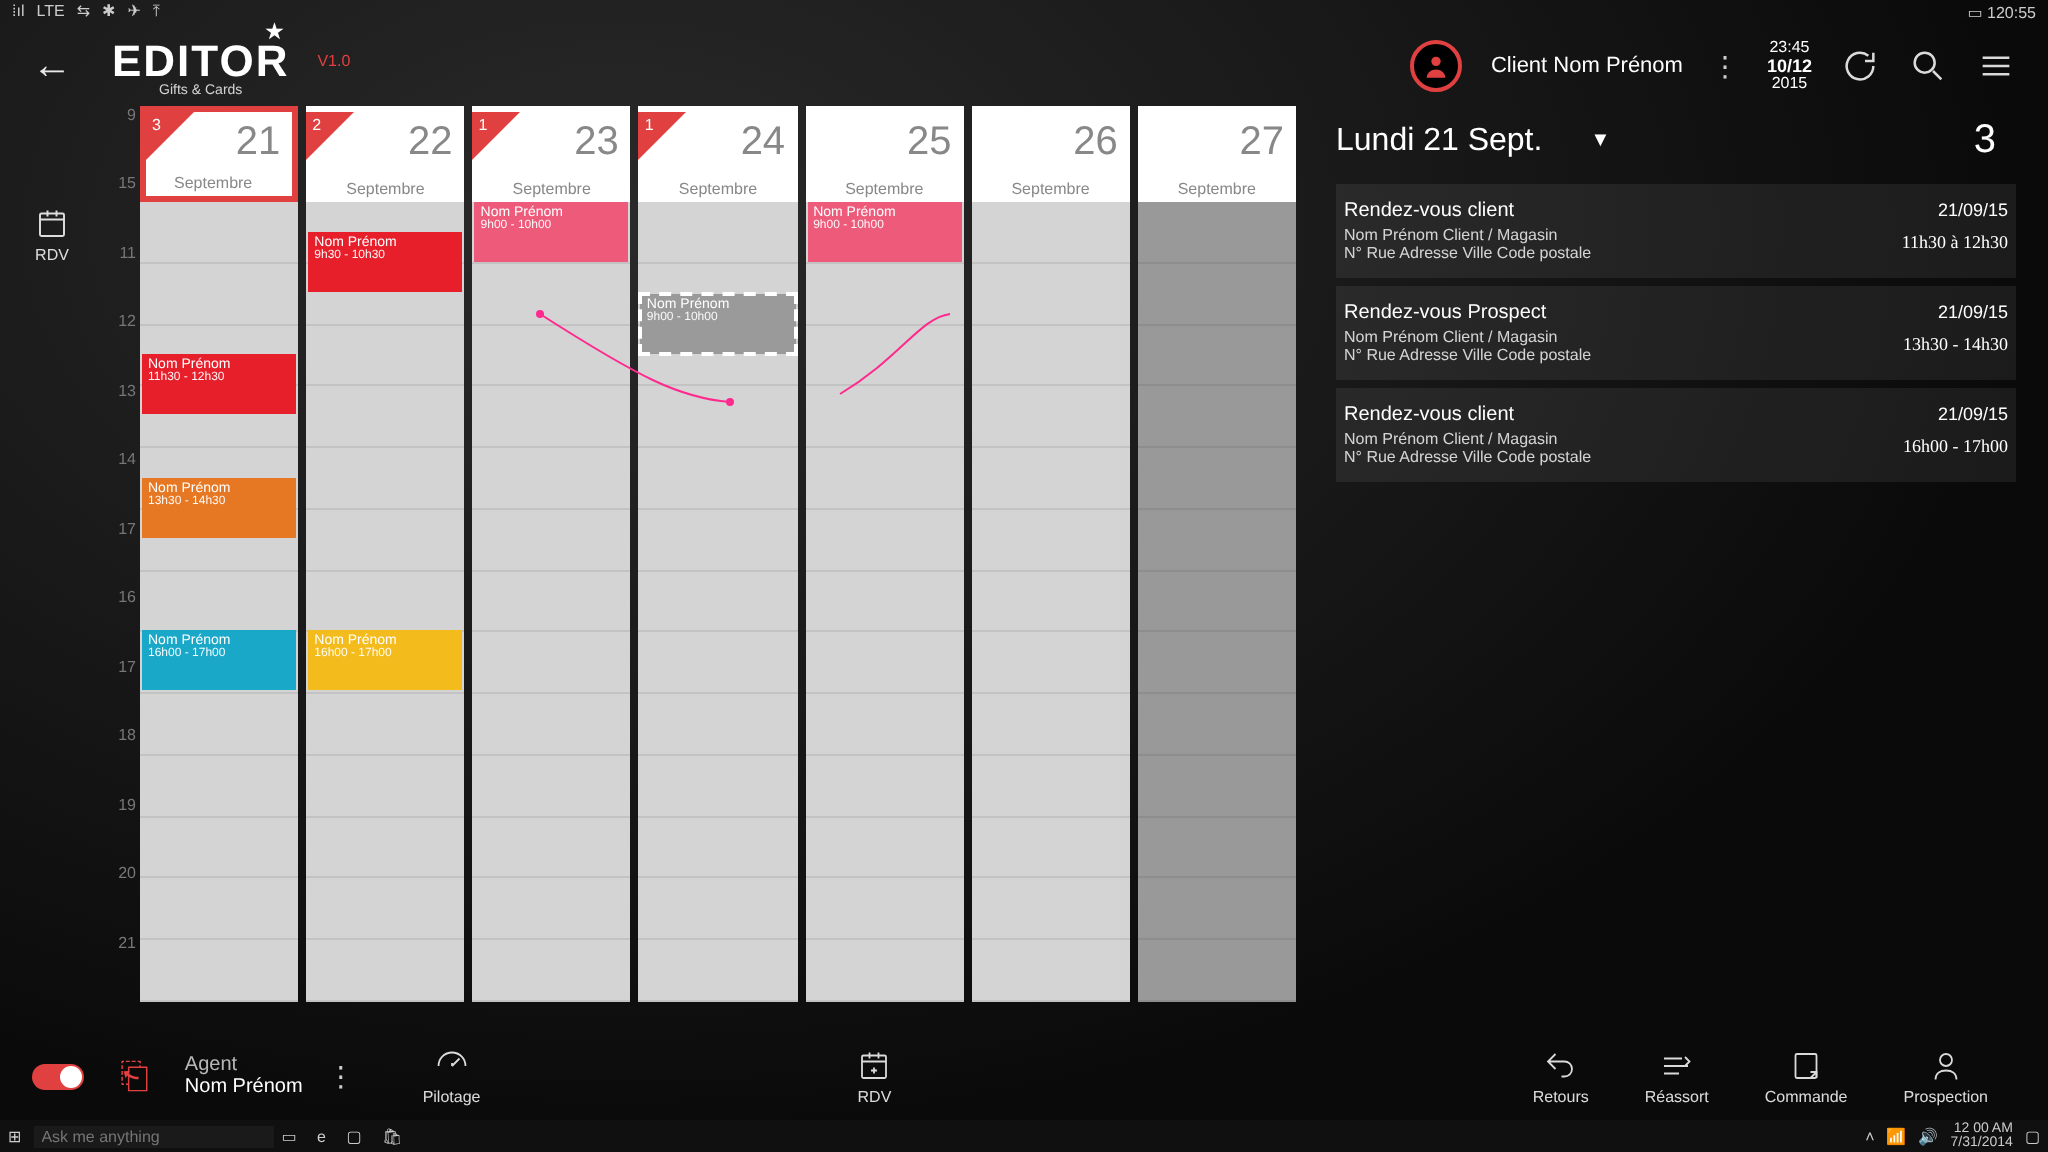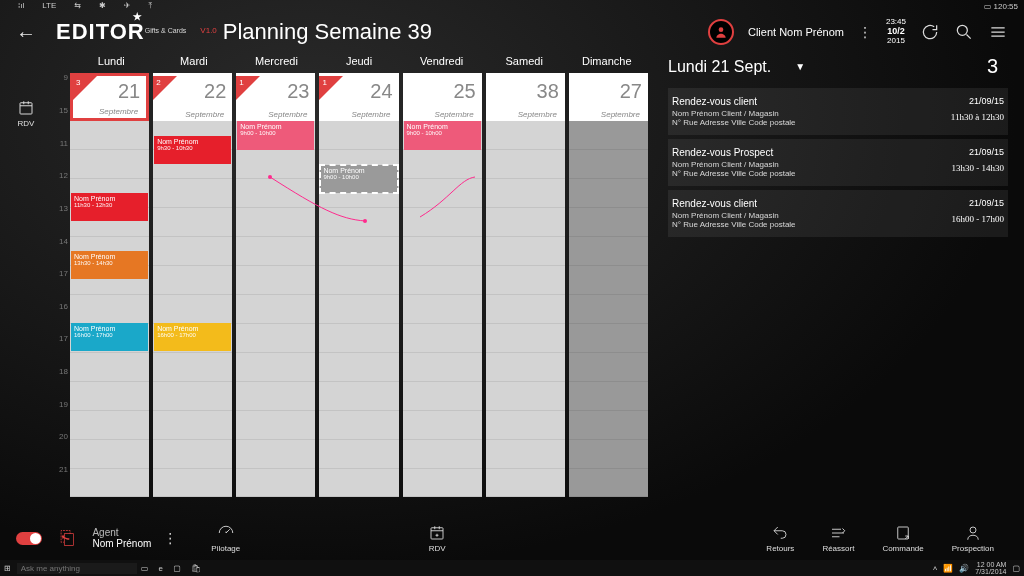--- a/index.html
+++ b/index.html
@@ -1,21 +1,21 @@
 <!DOCTYPE html>
 <html><head>
 <meta charset="utf-8">
 <style>
 * { margin:0; padding:0; box-sizing:border-box; font-family:'Segoe UI',sans-serif; }
 body { width:1024px; height:576px; background:radial-gradient(ellipse at 30% 20%,#2a2a2a,#0a0a0a 70%); color:#fff; overflow:hidden; position:relative; }
 .statusbar-top { height:12px; display:flex; justify-content:space-between; align-items:center; padding:0 6px; font-size:8px; color:#ccc; }
-.statusbar-top .left span { margin-right:6px;margin-left:12px; }
+.statusbar-top .left span { margin-right:6px; }
 .header { display:flex; align-items:center; padding:6px 16px 4px 16px; }
 .back { font-size:20px; cursor:pointer; margin-right:20px; opacity:.9; }
-.logo { display:flex; flex-direction:row; align-items:center; margin-right:14px; }
+.logo { display:flex; flex-direction:column; align-items:center; margin-right:14px; }
 .logo-main { font-size:22px; font-weight:700; letter-spacing:1px; position:relative; font-family:serif; }
 .logo-star { position:absolute; top:-8px; right:2px; font-size:10px; }
 .logo-sub { font-size:7px; opacity:.8; margin-top:-2px; }
 .version { color:#e04040; font-size:8px; margin-right:6px; align-self:flex-start; margin-top:8px; }
 .title { font-size:22px; font-weight:300; }
 .header-right { margin-left:auto; display:flex; align-items:center; gap:14px; }
 .avatar { width:26px; height:26px; border-radius:50%; border:2px solid #e04040; display:flex; align-items:center; justify-content:center; cursor:pointer; background:#000; }
 .avatar svg { width:14px; height:14px; fill:#e04040; }
 .client-name { font-size:11px; cursor:pointer; }
 .dots { font-size:14px; cursor:pointer; opacity:.8; }
@@ -36,21 +36,21 @@
 .hours { width:18px; display:flex; flex-direction:column; font-size:8px; color:#777; text-align:right; padding-right:2px; }
 .hours div { flex:1; display:flex; align-items:flex-start; justify-content:flex-end; }
 .daycols { flex:1; display:flex; gap:4px; }
 .daycol { flex:1; background:#d4d4d4; display:flex; flex-direction:column; position:relative; }
 .daycol.dim { background:#999; }
 .dayhead { height:48px; background:#fff; position:relative; border-top:3px solid transparent; }
 .dayhead.today { border:3px solid #e04040; }
 .badge { position:absolute; top:0; left:0; width:0; height:0; border-top:24px solid #e04040; border-right:24px solid transparent; }
 .badge span { position:absolute; top:-22px; left:3px; font-size:8px; color:#fff; }
 .daynum { position:absolute; top:4px; right:6px; font-size:20px; font-weight:300; color:#888; }
-.daymonth { position:absolute; bottom:2px; right:8px; font-size:8px; color:#888;font-style:italic; }
+.daymonth { position:absolute; bottom:2px; right:20px; font-size:8px; color:#888; }
 .slots { flex:1; display:flex; flex-direction:column; position:relative; }
 .slot { flex:1; border-bottom:1px solid rgba(0,0,0,.08); }
 .event { position:absolute; left:1px; right:1px; font-size:7px; padding:2px 3px; color:#fff; overflow:hidden; }
 .event.e-red { background:#e61f2b; }
 .event.e-pink { background:#ee5a7a; }
 .event.e-orange { background:#e67723; }
 .event.e-cyan { background:#1aa8c9; }
 .event.e-yellow { background:#f3bb1b; }
 .event.e-grey { background:#9a9a9a; }
 .event.drag { outline:2px dashed #fff; outline-offset:-1px; z-index:5; }
@@ -95,33 +95,32 @@
   <div>▭ 120:55</div>
 </div>
 
 <div class="header">
   <div class="back">←</div>
   <div class="logo">
     <div class="logo-main"><span>EDITOR</span><span class="logo-star">★</span></div>
     <div class="logo-sub">Gifts &amp; Cards</div>
   </div>
   <div class="version">V1.0</div>
-  <div class="title">Planning Semaine 39</div>
   <div class="header-right">
     <div class="avatar">
         <svg viewBox="0 0 24 24">
           <circle cx="12" cy="8" r="4"></circle>
           <path d="M4 22c0-4 4-7 8-7s8 3 8 7z"></path>
         </svg>
       </div>
     <div class="client-name">Client Nom Prénom</div>
     <div class="dots">⋮</div>
     <div class="dateblock">
       <div>23:45</div>
-        <div class="d2">10/2</div>
+        <div class="d2">10/12</div>
         <div>2015</div>
     </div>
     <svg class="circ-icon" viewBox="0 0 24 24" stroke="#fff" fill="none" stroke-width="1.5">
         <path d="M20 12a8 8 0 1 1-3-6.2M20 4v5h-5"></path>
       </svg>
     <svg class="circ-icon" viewBox="0 0 24 24" stroke="#fff" fill="none" stroke-width="1.5">
         <circle cx="10" cy="10" r="6"></circle>
         <path d="M20 20l-5-5"></path>
       </svg>
     <svg class="menu-icon" width="20" height="20" viewBox="0 0 24 24" stroke="#fff" stroke-width="1.5">
@@ -135,29 +134,20 @@
     <div class="sb-item">
       <svg viewBox="0 0 24 24" stroke-width="1.3">
           <rect x="4" y="5" width="16" height="15" rx="1"></rect>
           <path d="M4 9h16M9 3v4M15 3v4"></path>
         </svg>
       <span>RDV</span>
     </div>
   </div>
 
   <div class="calendar-area">
-    <div class="day-names" id="daynames">
-        <div>Lundi</div>
-        <div>Mardi</div>
-        <div>Mercredi</div>
-        <div>Jeudi</div>
-        <div>Vendredi</div>
-        <div>Samedi</div>
-        <div>Dimanche</div>
-      </div>
     <div class="grid-wrap" style="position: relative;">
       <div class="hours" id="hours">
           <div>9</div>
           <div>15</div>
           <div>11</div>
           <div>12</div>
           <div>13</div>
           <div>14</div>
           <div>17</div>
           <div>16</div>
@@ -312,21 +302,21 @@
               <div class="slot"></div>
               <div class="slot"></div>
               <div class="event e-pink" style="top: 0%; height: 7.5%;">
                 <div>Nom Prénom</div>
                 <div class="t2">9h00 - 10h00</div>
               </div>
             </div>
           </div>
           <div class="daycol">
             <div class="dayhead">
-              <div class="daynum">38</div>
+              <div class="daynum">26</div>
               <div class="daymonth">Septembre</div>
             </div>
             <div class="slots">
               <div class="slot"></div>
               <div class="slot"></div>
               <div class="slot"></div>
               <div class="slot"></div>
               <div class="slot"></div>
               <div class="slot"></div>
               <div class="slot"></div>

